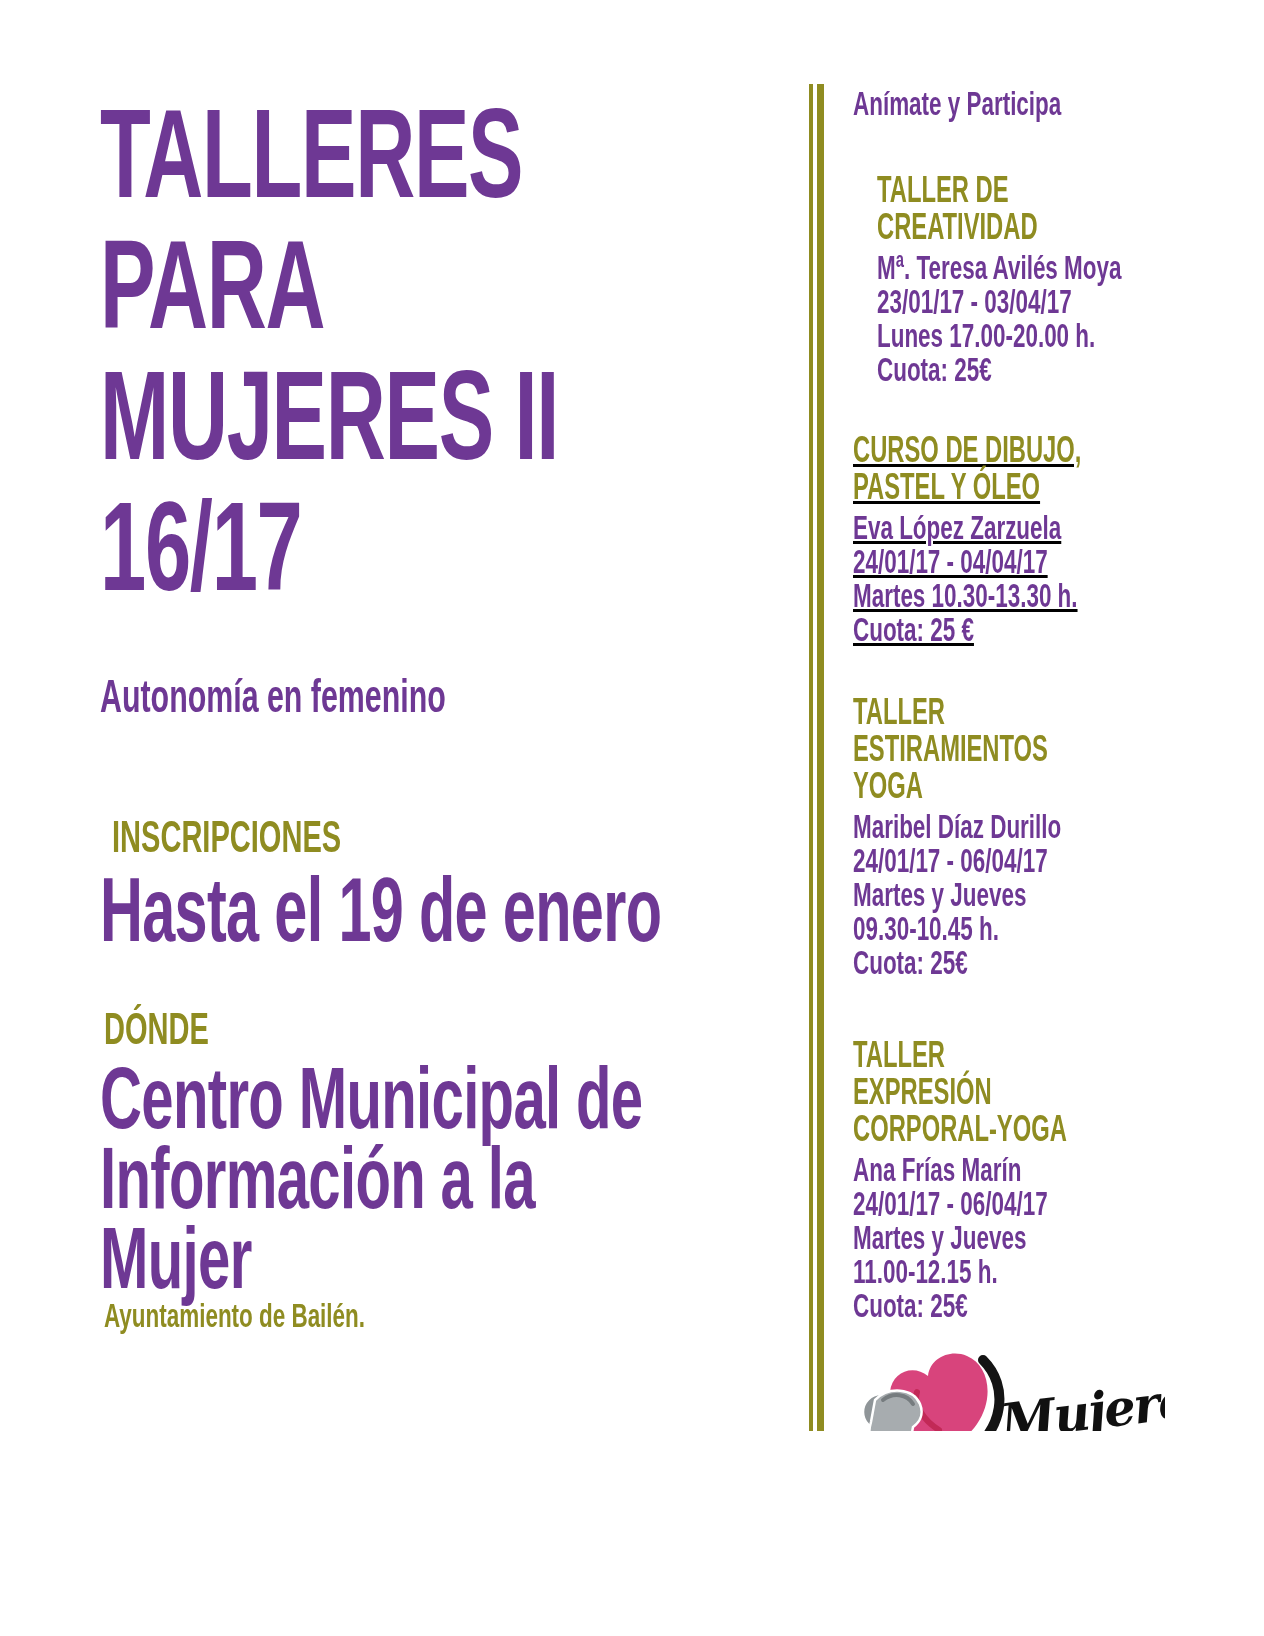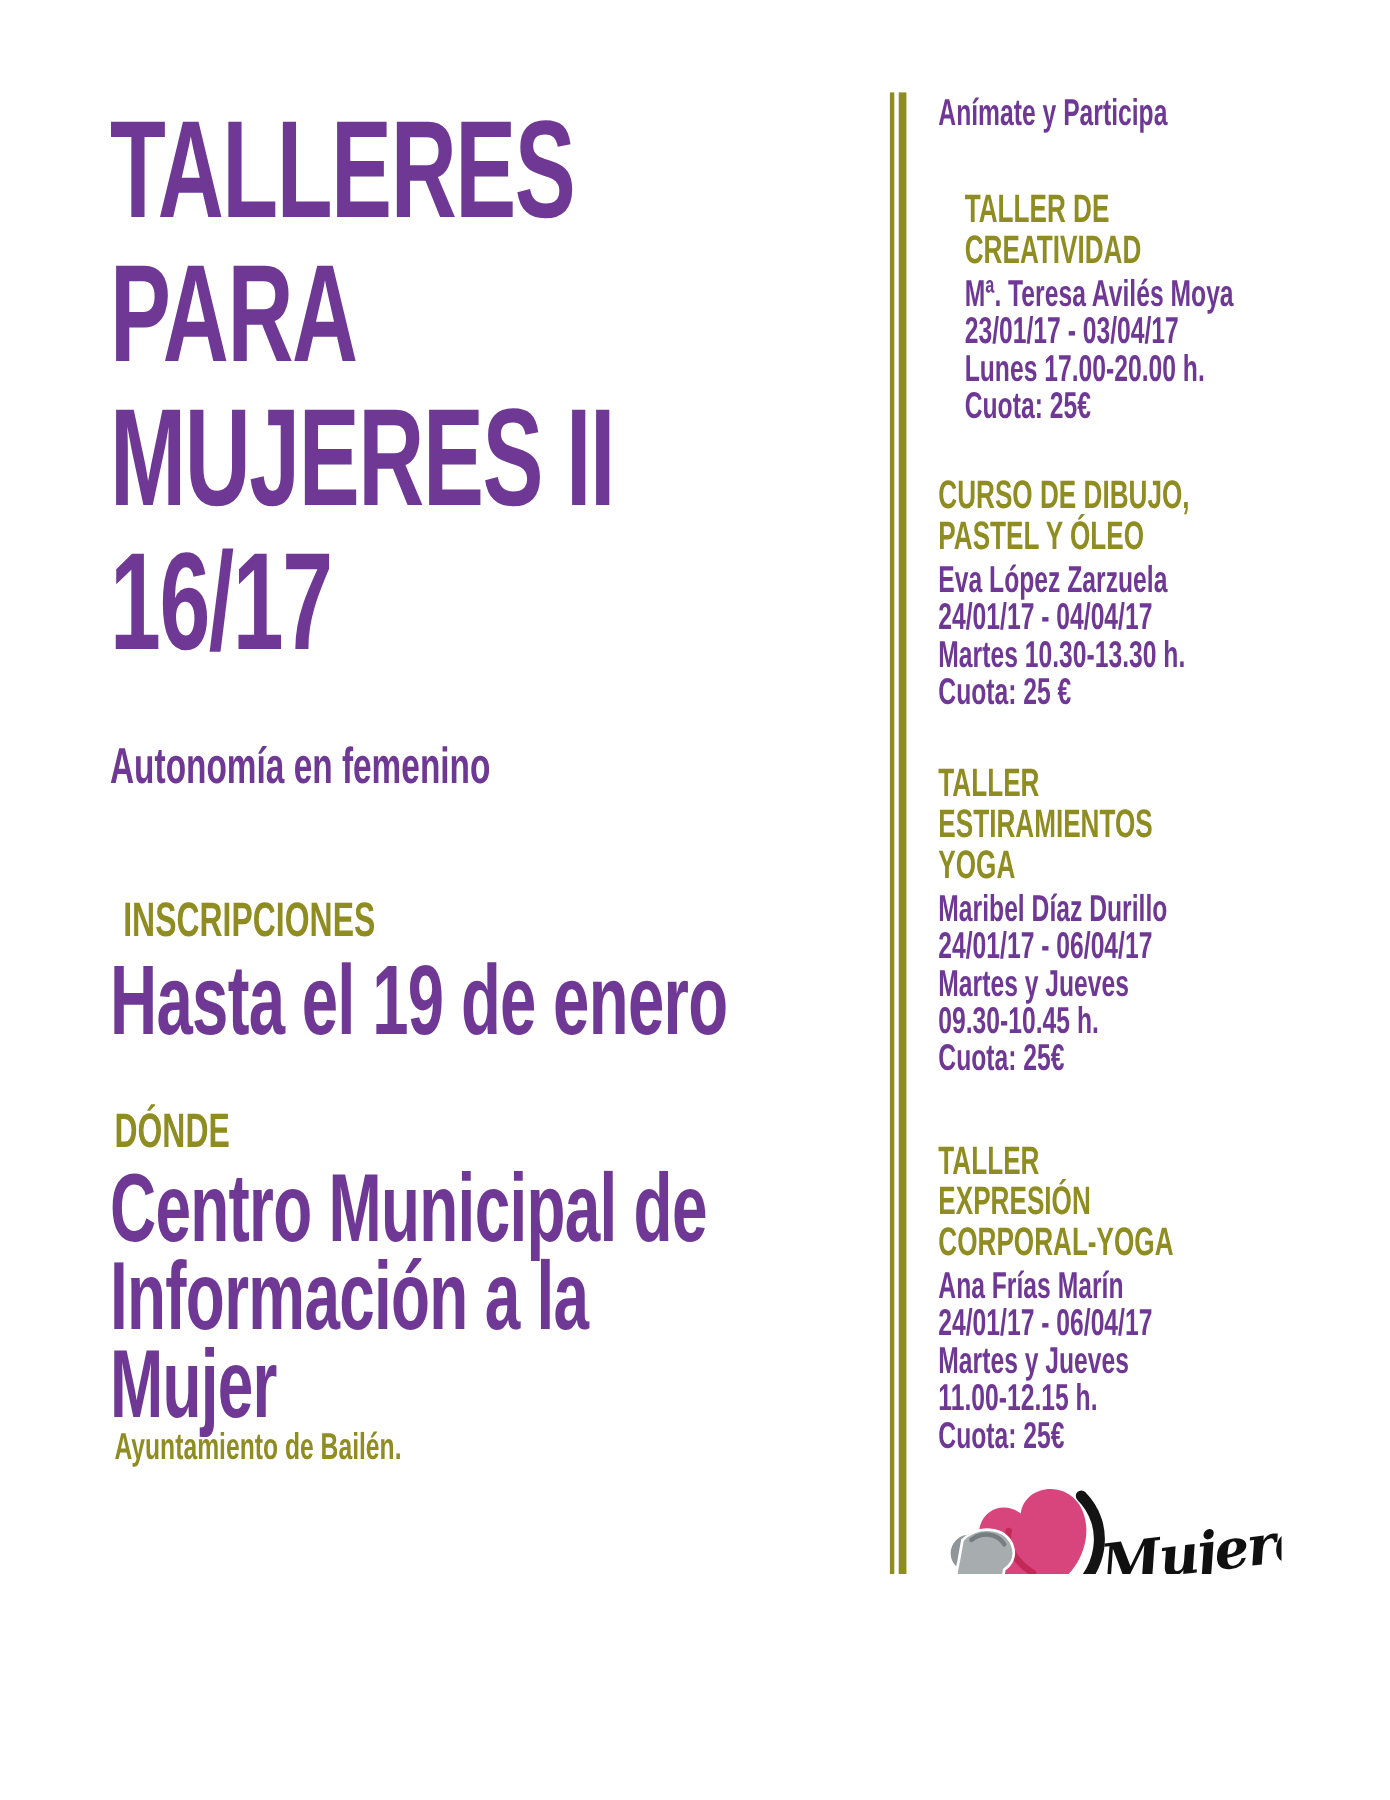--- a/index.html
+++ b/index.html
@@ -63,21 +63,21 @@
     border-right: 7px solid #8F8C21;
   }
 
   
   .tagline {
     position: absolute; left: 853px; top: 86px;
     font-size: 34px; line-height: 35px;
   }
   .workshop { position: absolute; left: 853px; }
   .w0 { top: 171px; margin-left: 24px; }
-  .w1 { top: 431px; }
+  .w1 { top: 431px; text-decoration: underline; }
   .w2 { top: 693px; }
   .w3 { top: 1036px; }
   .w-title { font-size: 36px; line-height: 37px; margin-bottom: 5px; }
   .w-line  { font-size: 34px; line-height: 34px; }
 
   
   .logo {
     position: absolute; left: 853px; top: 1352px;
     width: 312px; height: 131px;
   }

